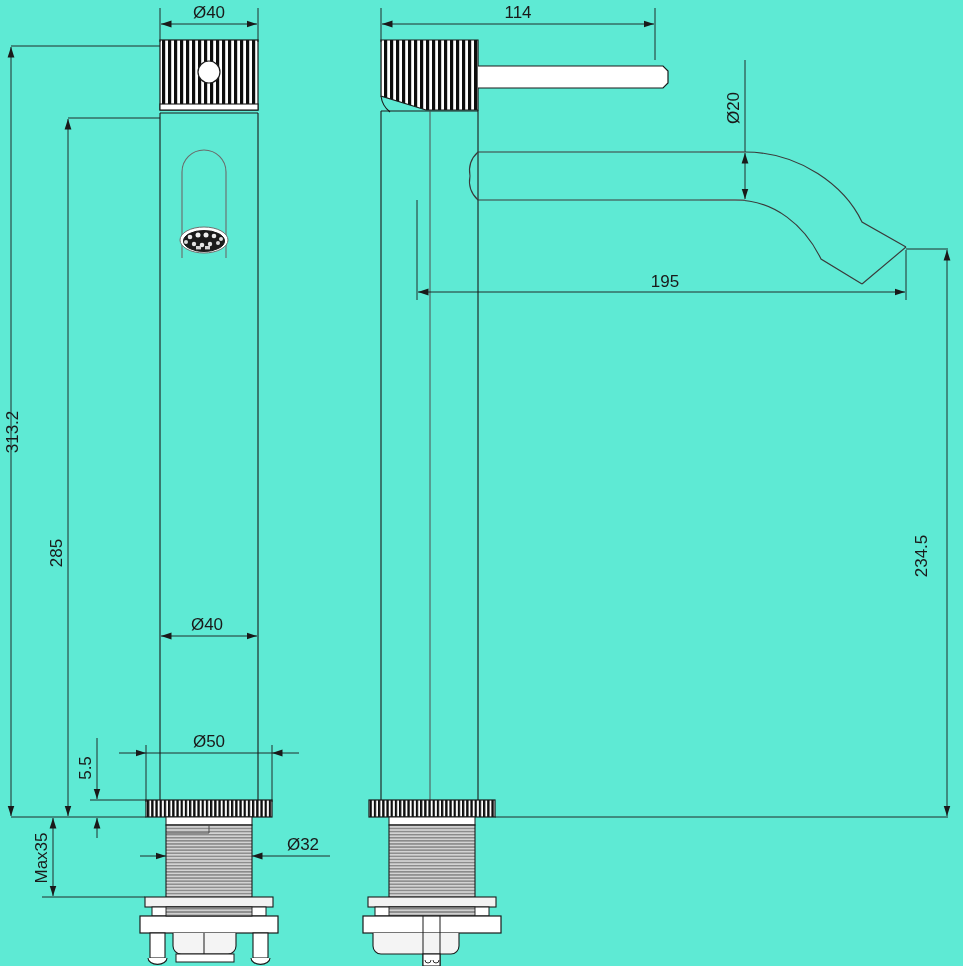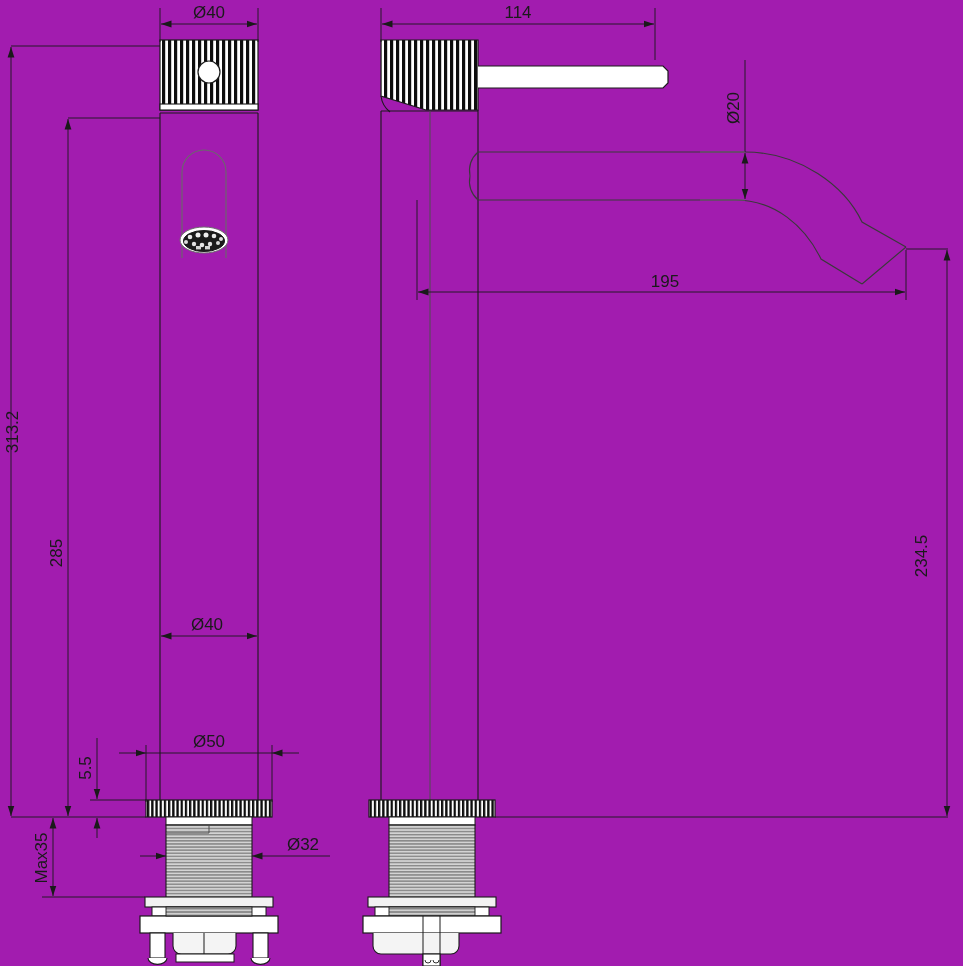--- a/index.html
+++ b/index.html
@@ -1,18 +1,18 @@
 <!DOCTYPE html>
 <html><head>
 <meta charset="utf-8">
 <title>Faucet Technical Drawing</title>
 <style>
   html,body{margin:0;padding:0;background:#ffffff;}
   body{font-family:"Liberation Sans", sans-serif;}
-  #sheet{position:relative;width:963px;height:966px;background:#a21caf;overflow:hidden;}
+  #sheet{position:relative;width:963px;height:966px;background:#5eead4;overflow:hidden;}
   #sheet svg{position:absolute;left:0;top:0;}
   .dimtext{font-family:"Liberation Sans", sans-serif;font-size:17px;fill:#1a1a1a;}
 </style>
 </head>
 <body>
 
 <div id="sheet">
 
 <svg width="963" height="966" viewBox="0 0 963 966">
   <defs>

